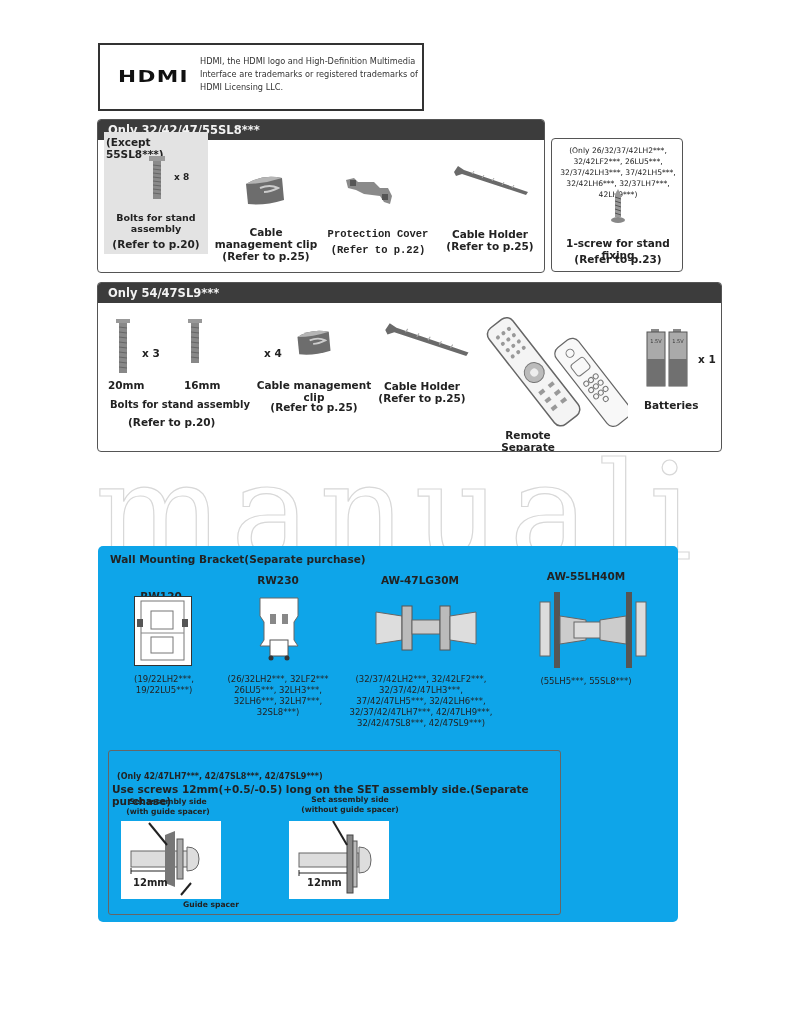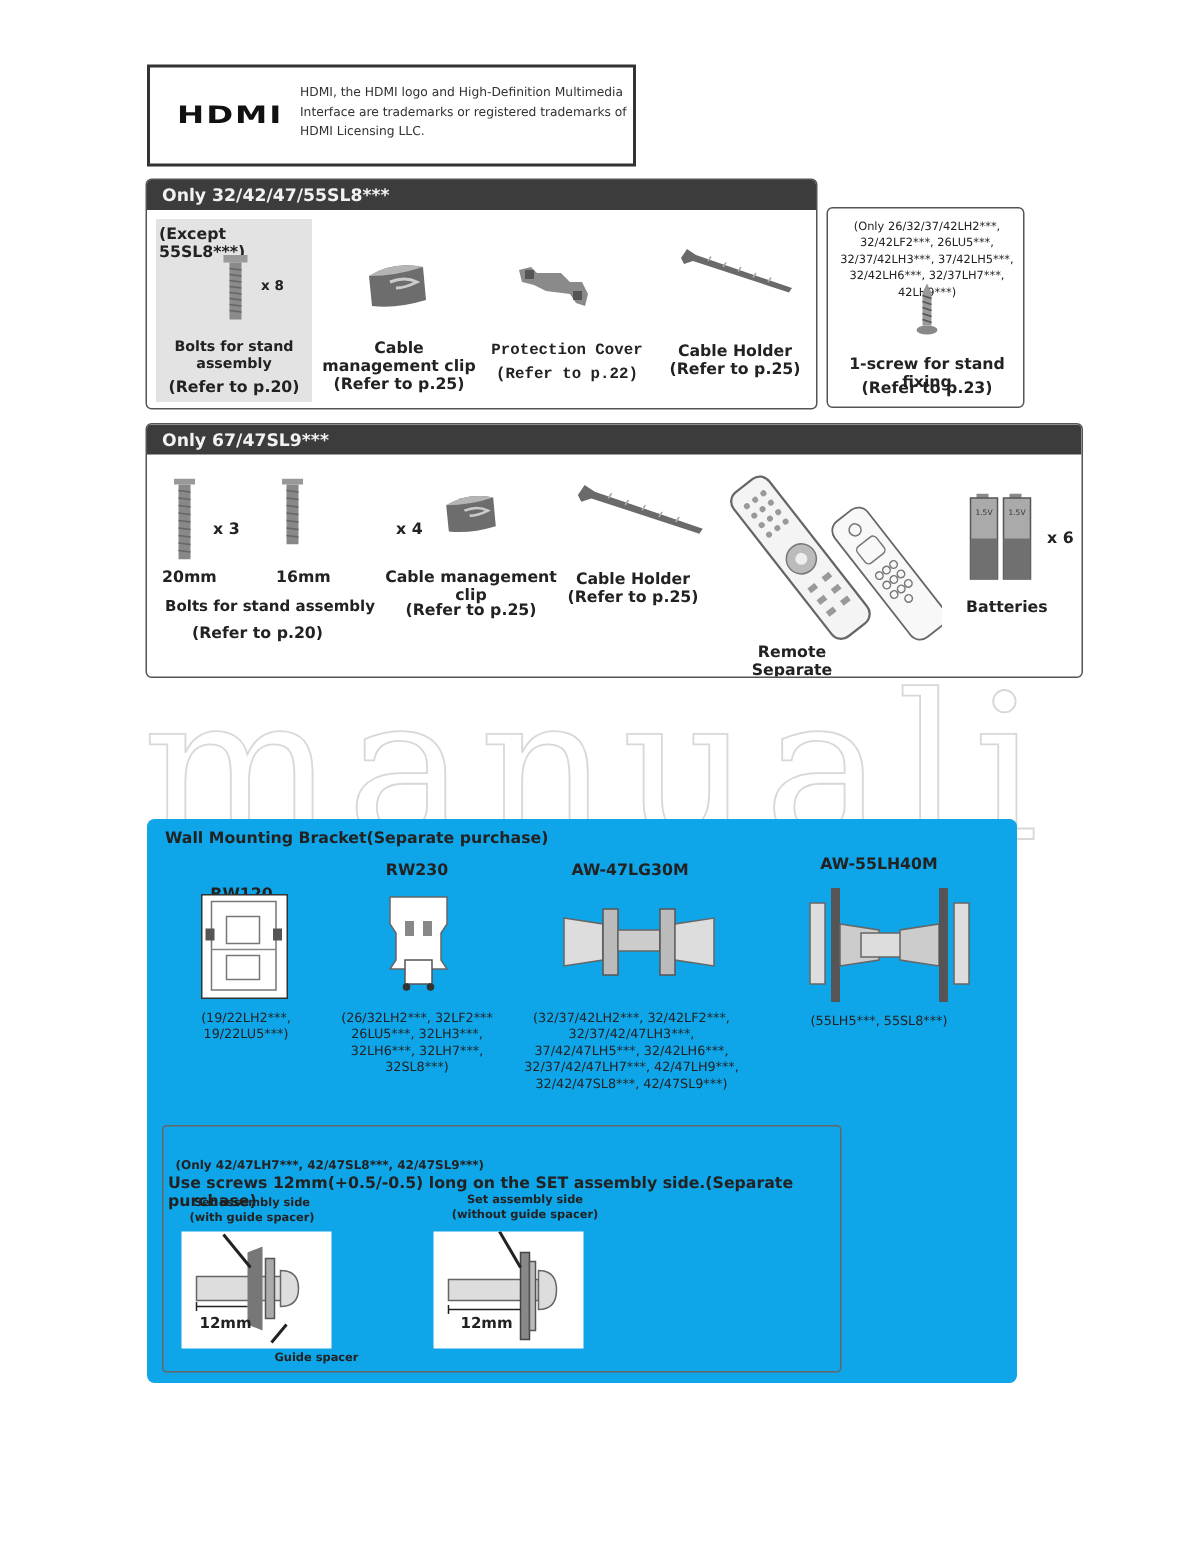--- a/index.html
+++ b/index.html
@@ -36,21 +36,21 @@
 <body>
 
 <div class="abs hdmi-box">
   <div class="abs hdmi-logo">HDMI</div>
   <div class="abs hdmi-text">HDMI, the HDMI logo and High-Definition Multimedia Interface are trademarks or registered trademarks of HDMI Licensing LLC.</div>
 </div>
 
 <div class="abs panel" style="left:97px; top:119px; width:448px; height:154px;">
   <div class="panel-header">Only 32/42/47/55SL8***</div>
 
-  <div class="abs" style="left:6px; top:26px; width:104px; height:122px; background:#e3e3e3;">
+  <div class="abs" style="left:6px; top:12px; width:104px; height:122px; background:#e3e3e3;">
     <div class="abs label" style="left:2px; top:4px;">(Except 55SL8***)</div>
     <div class="abs" style="left:44px; top:24px;">
       <svg width="18" height="44" viewBox="0 0 18 44">
           <rect x="1" y="0" width="16" height="5" fill="#9a9a9a"></rect>
           <rect x="5" y="5" width="8" height="38" fill="#8a8a8a"></rect>
           <g stroke="#666" stroke-width="1">
         <line x1="5" y1="9" x2="13" y2="10"></line>
             <line x1="5" y1="13" x2="13" y2="14"></line>
             <line x1="5" y1="17" x2="13" y2="18"></line>
             <line x1="5" y1="21" x2="13" y2="22"></line>
@@ -121,21 +121,21 @@
           <line x1="5" y1="24" x2="11" y2="26"></line>
         </g>
         <ellipse cx="8" cy="31" rx="7" ry="3" fill="#888"></ellipse>
       </svg>
   </div>
   <div class="abs label center" style="left:0; top:98px; width:132px;">1-screw for stand fixing</div>
   <div class="abs label center" style="left:0; top:114px; width:132px;">(Refer to p.23)</div>
 </div>
 
 <div class="abs panel" style="left:97px; top:282px; width:625px; height:170px;">
-  <div class="panel-header">Only 67/47SL9***</div>
+  <div class="panel-header">Only 54/47SL9***</div>
 
   <div class="abs" style="left:18px; top:36px;">
     <svg width="14" height="54" viewBox="0 0 14 54">
         <rect x="0" y="0" width="14" height="4" fill="#999"></rect>
         <rect x="3" y="4" width="8" height="50" fill="#888"></rect>
         <g stroke="#666" stroke-width="1">
           <line x1="3" y1="8" x2="11" y2="9"></line>
           <line x1="3" y1="13" x2="11" y2="14"></line>
           <line x1="3" y1="18" x2="11" y2="19"></line>
           <line x1="3" y1="23" x2="11" y2="24"></line>
@@ -251,21 +251,21 @@
       <rect x="5" y="0" width="8" height="3" fill="#888"></rect>
         <rect x="1" y="3" width="18" height="54" fill="#aaa" stroke="#555"></rect>
         <rect x="1" y="30" width="18" height="27" fill="#707070"></rect>
       <rect x="27" y="0" width="8" height="3" fill="#888"></rect>
         <rect x="23" y="3" width="18" height="54" fill="#aaa" stroke="#555"></rect>
         <rect x="23" y="30" width="18" height="27" fill="#707070"></rect>
       <text x="10" y="14" font-size="5" text-anchor="middle" fill="#333" font-family="DejaVu Sans, sans-serif">1.5V</text>
       <text x="32" y="14" font-size="5" text-anchor="middle" fill="#333" font-family="DejaVu Sans, sans-serif">1.5V</text>
     </svg>
   </div>
-  <div class="abs label" style="left:600px; top:70px;">x 6</div>
+  <div class="abs label" style="left:600px; top:70px;">x 1</div>
   <div class="abs label" style="left:546px; top:116px;">Batteries</div>
 </div>
 
 <div class="abs watermark">manuali</div>
 
 <div class="abs gray-panel">
   <div class="abs label" style="left:12px; top:7px; font-size:10.5px;">Wall Mounting Bracket(Separate purchase)</div>
 
   <div class="abs label center" style="left:28px; top:44px; width:70px;">RW120</div>
   <div class="abs white-img" style="left:36px; top:50px; width:58px; height:70px; border:1.5px solid #333;">

